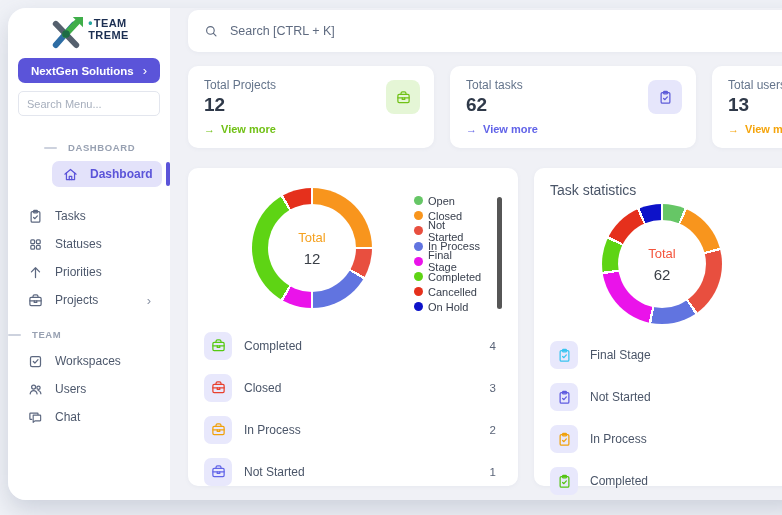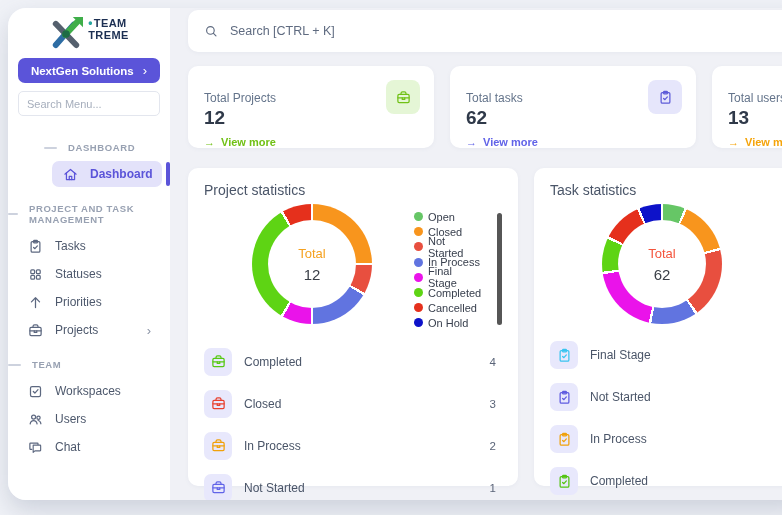--- a/index.html
+++ b/index.html
@@ -60,21 +60,21 @@
   .topbar .search-icon { color:#5f6b80; display:flex; }
   .topbar input {
     flex:1; border:none; outline:none; font-family:inherit; font-size:12.5px; color:#4a5568; background:transparent;
   }
   .topbar input::placeholder { color:#5f6b80; }
   .cards-row { display:flex; gap:16px; margin-top:14px; }
   .stat-card {
     flex:0 0 246px; width:246px; height:82px; background:#fff; border-radius:10px;
     padding:12px 16px; position:relative; box-shadow:0 1px 4px rgba(120,130,155,.07);
   }
-  .stat-label { font-size:12px; color:#64748b;margin-top:13px; }
+  .stat-label { font-size:12px; color:#64748b; }
   .stat-value { font-size:19px; font-weight:bold; color:#2f3949; margin-top:2px; }
   .stat-link { font-size:11px; font-weight:bold; margin-top:7px; display:flex; gap:6px; align-items:center; cursor:pointer; }
   .stat-chip {
     position:absolute; right:14px; top:14px; width:34px; height:34px; border-radius:8px;
     display:flex; align-items:center; justify-content:center;
   }
   .panels-row { display:flex; gap:16px; margin-top:20px; }
   .panel {
     background:#fff; border-radius:10px; height:318px; padding:14px 16px;
     box-shadow:0 1px 4px rgba(120,130,155,.07);
@@ -150,24 +150,20 @@
                   <path d="M10 20v-5h4v5"></path>
                 </svg>
               </span>
               <span class="nav-lbl">Dashboard</span>
 
             </div>
           </div>
       </div>
 
       <div class="nav-section">
-        <div class="section-head">
-          <span class="section-dash"></span>
-          <span>PROJECT AND TASK MANAGEMENT</span>
-        </div>
         <div class="nav-items">
 
             <div class="nav-item">
               <span class="nav-icon icon">
                 <svg width="15" height="15" viewBox="0 0 24 24" fill="none" stroke="currentColor" stroke-width="2" stroke-linecap="round" stroke-linejoin="round">
                   <rect x="5" y="4" width="14" height="17" rx="2"></rect>
                   <rect x="9" y="2" width="6" height="4" rx="1"></rect>
                   <path d="M9 13.5l2 2 4-4.5"></path>
                 </svg>
               </span>
@@ -319,21 +315,20 @@
             <span>→</span>
             <span>View more</span>
           </div>
 
         </div>
       </div>
 
     <div class="panels-row">
 
       <section class="panel project">
-        <div class="panel-title">Project statistics</div>
         <div class="chart-row">
           <div class="donut-wrap">
             <div class="donut" style="background: conic-gradient(rgb(255, 255, 255) 0deg, rgb(255, 255, 255) 1.3deg, rgb(248, 149, 29) 1.3deg, rgb(248, 149, 29) 88.7deg, rgb(255, 255, 255) 88.7deg, rgb(255, 255, 255) 90deg, rgb(255, 255, 255) 90deg, rgb(255, 255, 255) 91.3deg, rgb(232, 79, 63) 91.3deg, rgb(232, 79, 63) 118.7deg, rgb(255, 255, 255) 118.7deg, rgb(255, 255, 255) 120deg, rgb(255, 255, 255) 120deg, rgb(255, 255, 255) 121.3deg, rgb(97, 116, 224) 121.3deg, rgb(97, 116, 224) 178.7deg, rgb(255, 255, 255) 178.7deg, rgb(255, 255, 255) 180deg, rgb(255, 255, 255) 180deg, rgb(255, 255, 255) 181.3deg, rgb(234, 19, 234) 181.3deg, rgb(234, 19, 234) 208.7deg, rgb(255, 255, 255) 208.7deg, rgb(255, 255, 255) 210deg, rgb(255, 255, 255) 210deg, rgb(255, 255, 255) 211.3deg, rgb(94, 212, 20) 211.3deg, rgb(94, 212, 20) 328.7deg, rgb(255, 255, 255) 328.7deg, rgb(255, 255, 255) 330deg, rgb(255, 255, 255) 330deg, rgb(255, 255, 255) 331.3deg, rgb(229, 48, 28) 331.3deg, rgb(229, 48, 28) 358.7deg, rgb(255, 255, 255) 358.7deg, rgb(255, 255, 255) 360deg);"></div>
             <div class="donut-hole"></div>
             <div class="donut-center">
               <span class="c-label" style="color: rgb(245, 161, 31);">Total</span>
               <span class="c-value">12</span>
             </div>
           </div>
           <div class="legend">

